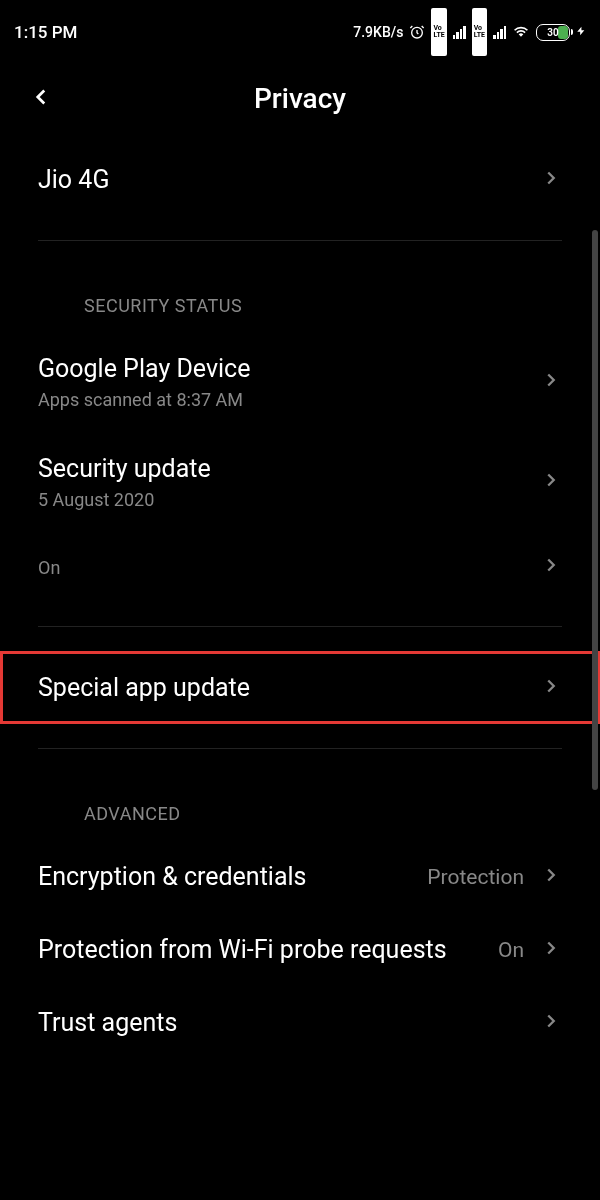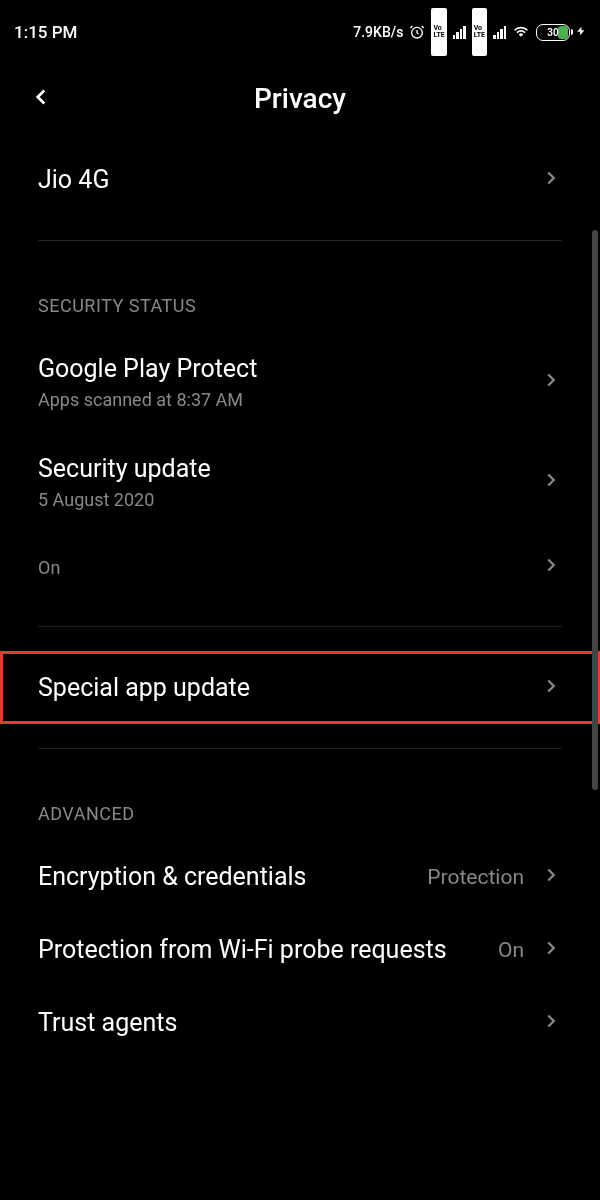--- a/index.html
+++ b/index.html
@@ -123,20 +123,21 @@
     }
     .chevron {
       color: #888;
     }
     .section-header {
       font-size: 18px;
       color: #888;
       padding: 30px 38px 16px;
       letter-spacing: 0.5px;
       text-transform: uppercase;
+      margin-left: 46px;
     }
     .divider {
       height: 1px;
       background: #222;
       margin: 24px 38px;
     }
     .scrollbar {
       position: absolute;
       right: 2px;
       top: 230px;
@@ -232,21 +233,21 @@
       </svg>
   </div>
 </div>
 
 <div class="divider"></div>
 
 <div class="section-header">Security Status</div>
 
 <div class="list-item">
   <div class="item-left">
-    <div class="item-title">Google Play Protect</div>
+    <div class="item-title">Google Play Device</div>
     <div class="item-subtitle">Apps scanned at 8:37 AM</div>
   </div>
   <div class="chevron">
     <svg width="22" height="22" viewBox="0 0 24 24" fill="none" stroke="#888" stroke-width="2.5">
         <path d="M9 18l6-6-6-6"></path>
       </svg>
   </div>
 </div>
 
 <div class="list-item">

